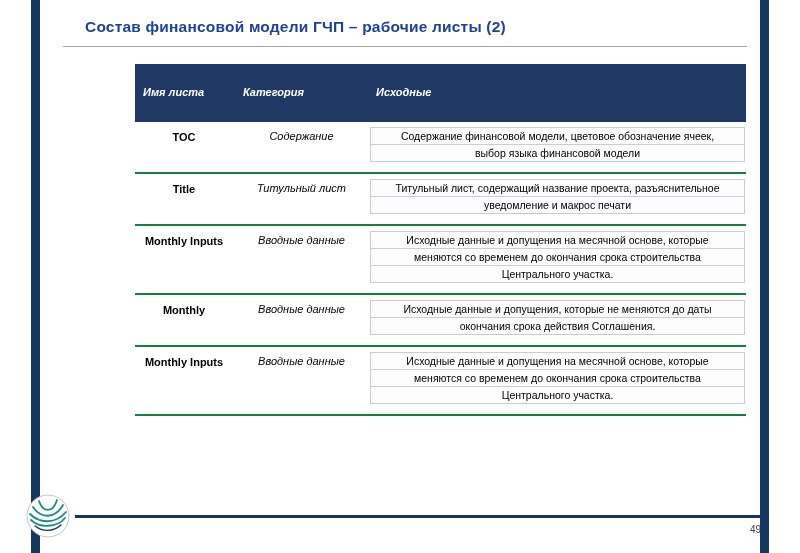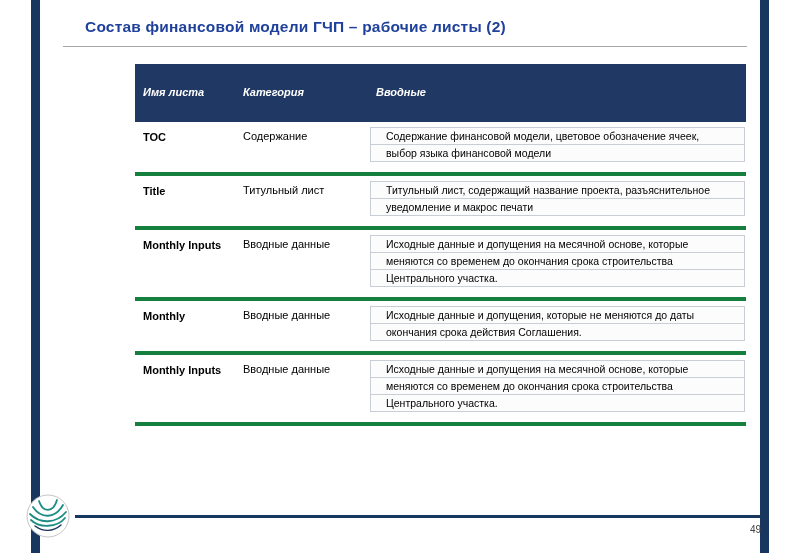--- a/index.html
+++ b/index.html
@@ -63,32 +63,34 @@
     text-align: left;
     padding: 22px 8px;
     border-bottom: 2px solid #1F3864;
   }
   col.c-name { width: 100px; }
   col.c-cat  { width: 133px; }
   col.c-desc { width: 378px; }
 
   table.sheets td {
     vertical-align: top;
-    border-bottom: 4px solid #15803d;
+    border-bottom: 2px solid #15803d;
     font-size: 11px;
     color: #000000;
+    text-align: center;
   }
   td.name-cell {
     font-weight: bold;
     padding: 7px 10px 10px 8px;
     line-height: 16px;
   }
   td.cat-cell {
     padding: 7px 8px 10px 8px;
     line-height: 15px;
+    font-style: italic;
   }
   td.desc-cell {
     padding: 5px 1px 10px 2px;
   }
   .desc-line {
     border: 1px solid #C9CED6;
     background: #FCFCFC;
     margin-top: -1px;
     padding: 2px 15px;
     font-size: 10.5px;
@@ -136,21 +138,21 @@
     <table class="sheets">
       <colgroup>
         <col class="c-name">
           <col class="c-cat">
           <col class="c-desc">
       </colgroup>
       <thead>
         <tr>
           <th>Имя листа</th>
           <th>Категория</th>
-          <th>Вводные</th>
+          <th>Исходные</th>
         </tr>
       </thead>
       <tbody>
         <tr>
           <td class="name-cell">TOC</td>
           <td class="cat-cell">Содержание</td>
           <td class="desc-cell">
             <div class="desc-line">Содержание финансовой модели, цветовое обозначение ячеек,</div>
             <div class="desc-line">выбор языка финансовой модели</div>
           </td>

